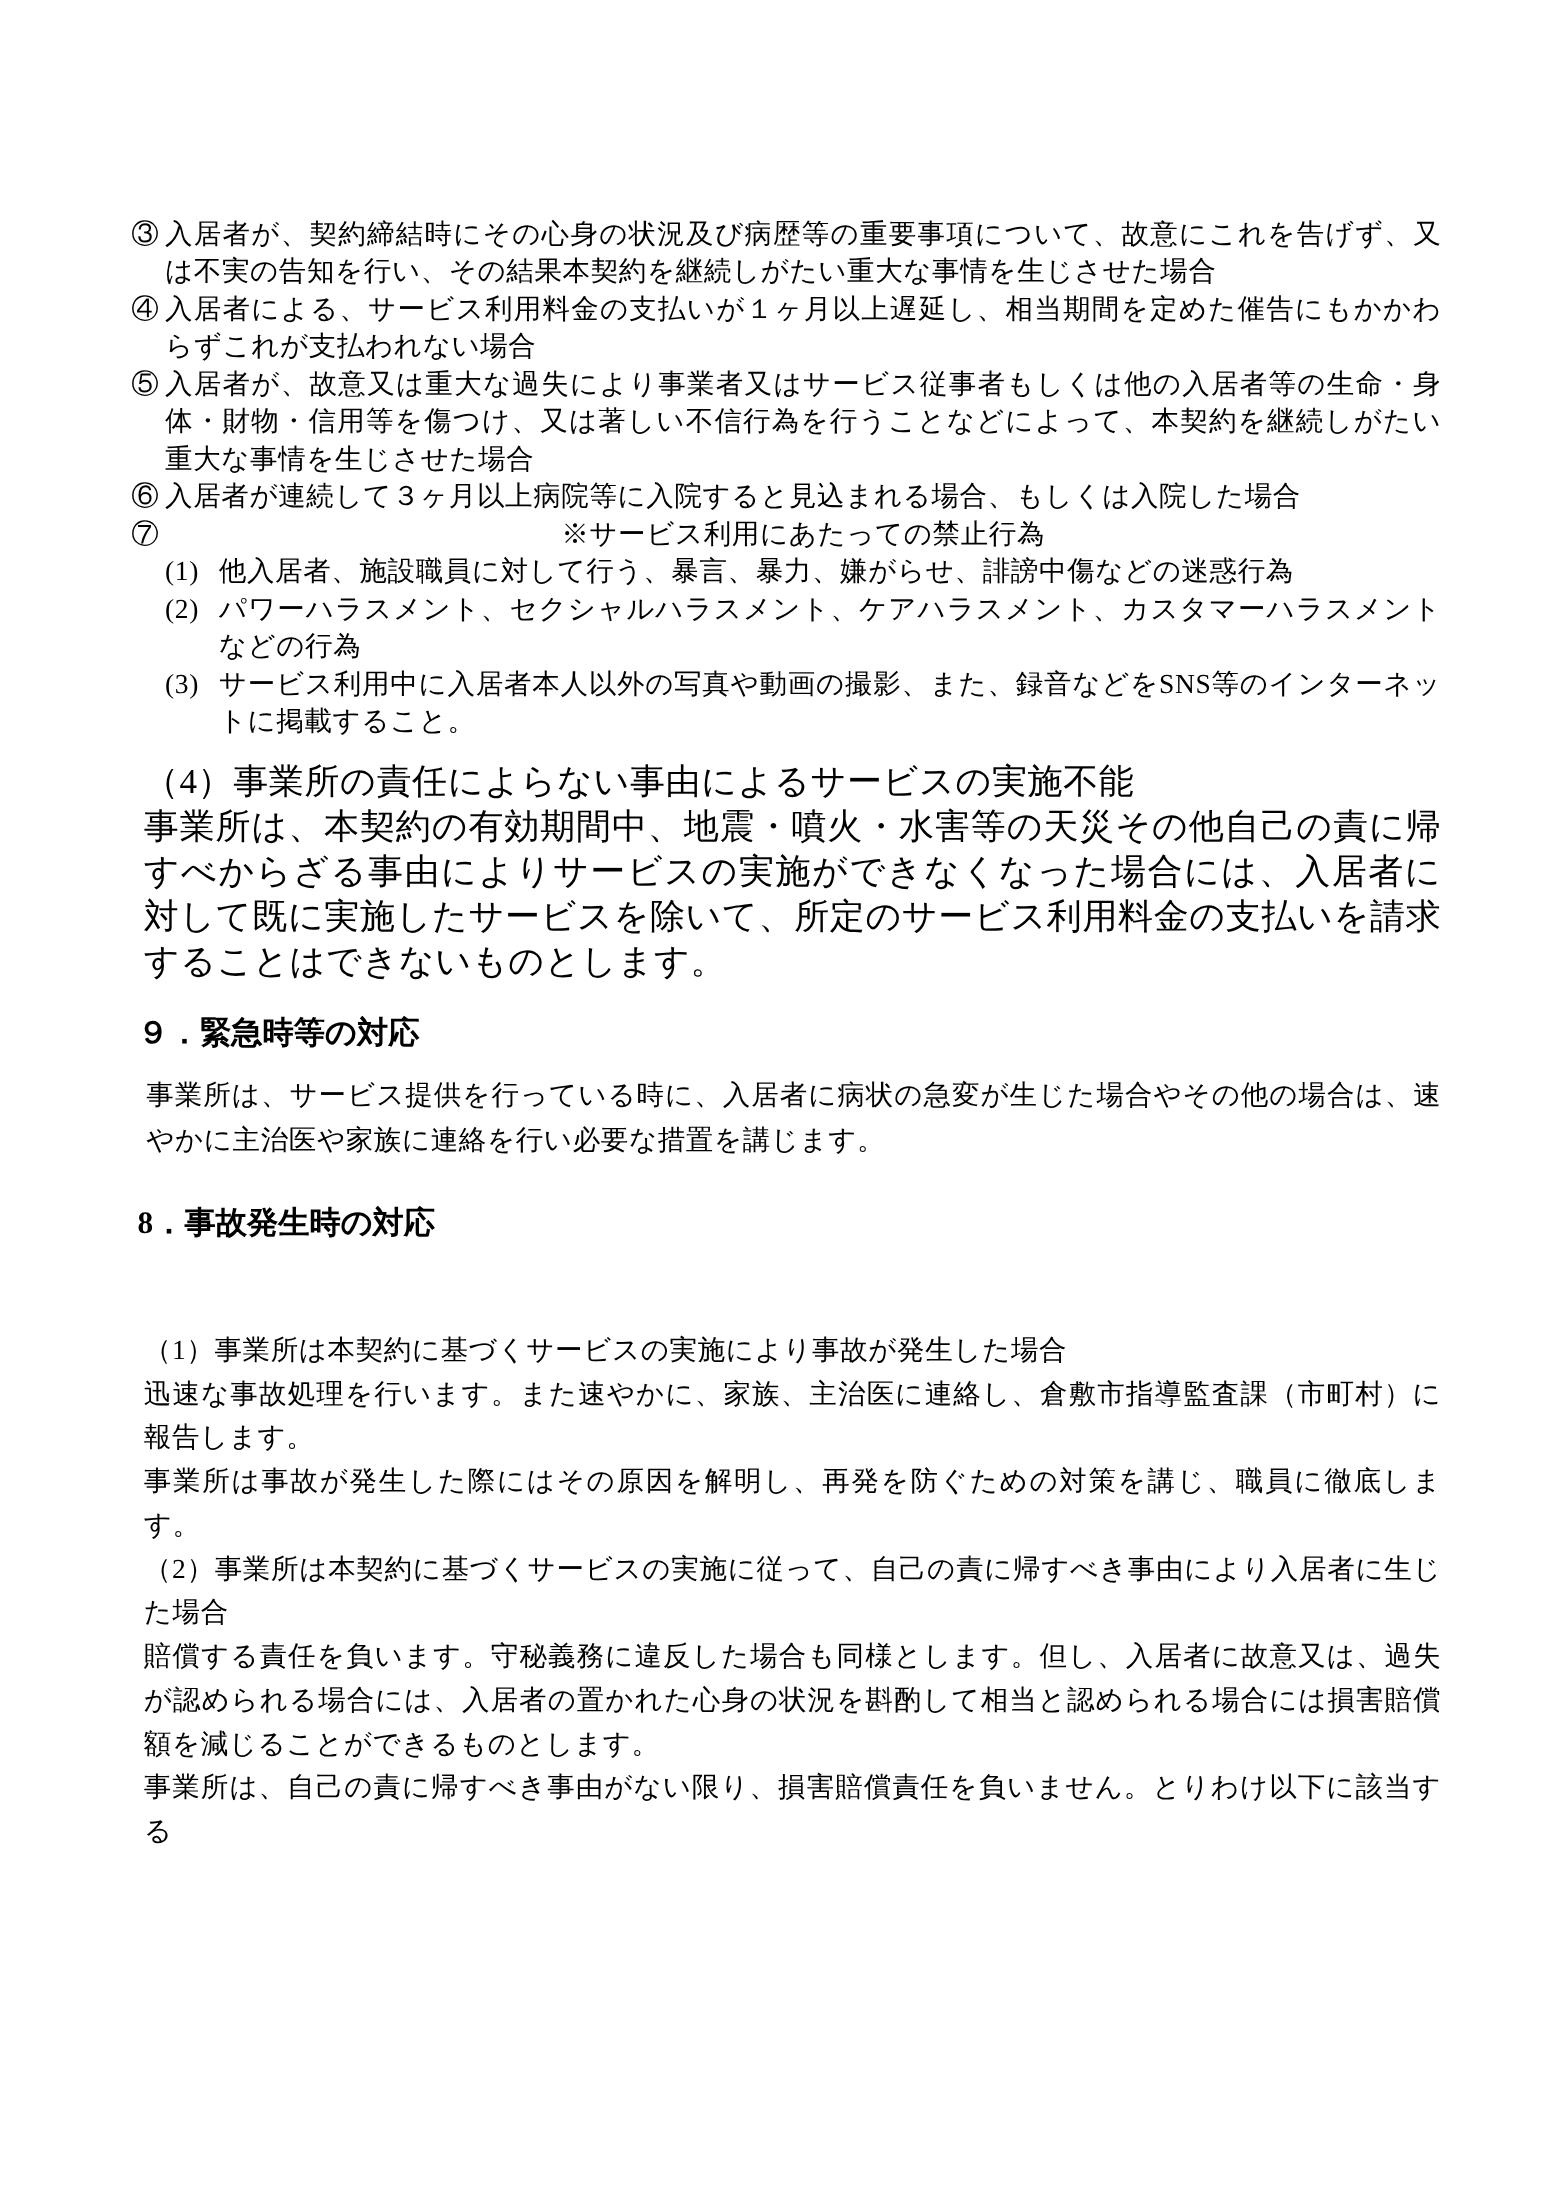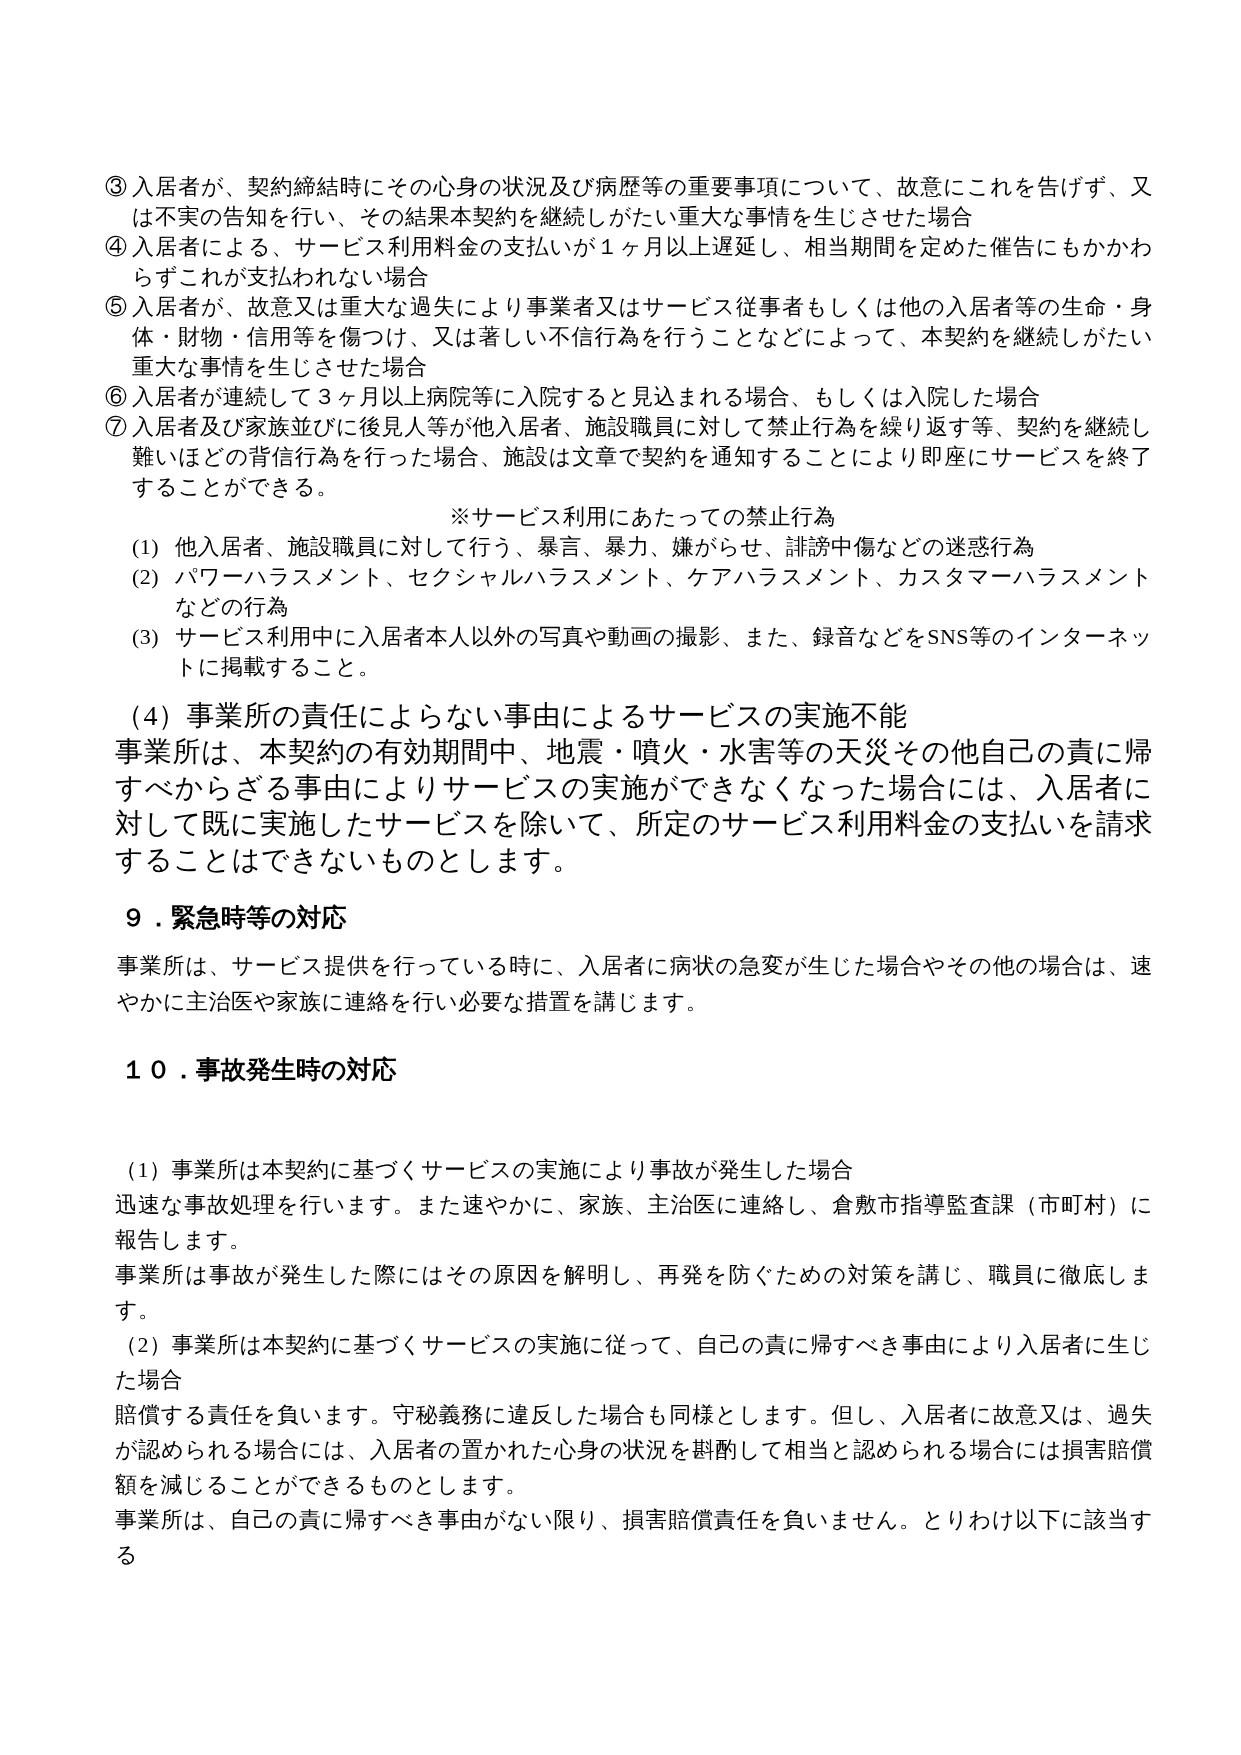--- a/index.html
+++ b/index.html
@@ -74,25 +74,25 @@
   .sec4-heading {
     margin-bottom: 0;
   }
   .para {
     text-align: justify;
     text-justify: inter-character;
   }
 
   
   .sec-heading {
-    font-family: Liberation Sans, sans-serif;
+    font-family: Liberation Serif, serif;
     font-weight: bold;
     font-size: 25px;
     line-height: 30px;
-    margin: 16px;
+    margin: 5px;
   }
   .h9 { margin-top: 24px; }
   .h10 { margin-top: 34px; }
 
   .p9 {
     margin-top: 16px;
     font-size: 22px;
     line-height: 36px;
     letter-spacing: 0.5px;
     padding-left: 12px;
@@ -141,21 +141,20 @@
     <div class="num-row">
       <div class="num-col">⑥</div>
       <div class="item-body">
         <div class="item-text">入居者が連続して３ヶ月以上病院等に入院すると見込まれる場合、もしくは入院した場合</div>
       </div>
     </div>
 
     <div class="num-row">
       <div class="num-col">⑦</div>
       <div class="item-body">
-        <div class="item-text">入居者及び家族並びに後見人等が他入居者、施設職員に対して禁止行為を繰り返す等、契約を継続し難いほどの背信行為を行った場合、施設は文章で契約を通知することにより即座にサービスを終了することができる。</div>
         <div class="note-line">※サービス利用にあたっての禁止行為</div>
 
         <div class="sub-row">
           <div class="sub-num">(1)</div>
           <div class="sub-text">他入居者、施設職員に対して行う、暴言、暴力、嫌がらせ、誹謗中傷などの迷惑行為</div>
         </div>
         <div class="sub-row">
           <div class="sub-num">(2)</div>
           <div class="sub-text">パワーハラスメント、セクシャルハラスメント、ケアハラスメント、カスタマーハラスメントなどの行為</div>
         </div>
@@ -168,21 +167,21 @@
   </div>
 
   <div class="sec4">
     <div class="sec4-heading">（4）事業所の責任によらない事由によるサービスの実施不能</div>
     <div class="para">事業所は、本契約の有効期間中、地震・噴火・水害等の天災その他自己の責に帰すべからざる事由によりサービスの実施ができなくなった場合には、入居者に対して既に実施したサービスを除いて、所定のサービス利用料金の支払いを請求することはできないものとします。</div>
   </div>
 
   <h2 class="sec-heading h9">９．緊急時等の対応</h2>
   <div class="p9 para">事業所は、サービス提供を行っている時に、入居者に病状の急変が生じた場合やその他の場合は、速やかに主治医や家族に連絡を行い必要な措置を講じます。</div>
 
-  <h2 class="sec-heading h10">１０．事故発生時の対応</h2>
+  <h2 class="sec-heading h10">8．事故発生時の対応</h2>
 
   <div class="clauses">
     <div class="clause-heading">（1）事業所は本契約に基づくサービスの実施により事故が発生した場合</div>
     <div class="para">迅速な事故処理を行います。また速やかに、家族、主治医に連絡し、倉敷市指導監査課（市町村）に報告します。</div>
     <div class="para">事業所は事故が発生した際にはその原因を解明し、再発を防ぐための対策を講じ、職員に徹底します。</div>
 
     <div class="clause-heading">（2）事業所は本契約に基づくサービスの実施に従って、自己の責に帰すべき事由により入居者に生じた場合</div>
     <div class="para">賠償する責任を負います。守秘義務に違反した場合も同様とします。但し、入居者に故意又は、過失が認められる場合には、入居者の置かれた心身の状況を斟酌して相当と認められる場合には損害賠償額を減じることができるものとします。</div>
 
     <div class="para">事業所は、自己の責に帰すべき事由がない限り、損害賠償責任を負いません。とりわけ以下に該当する</div>

